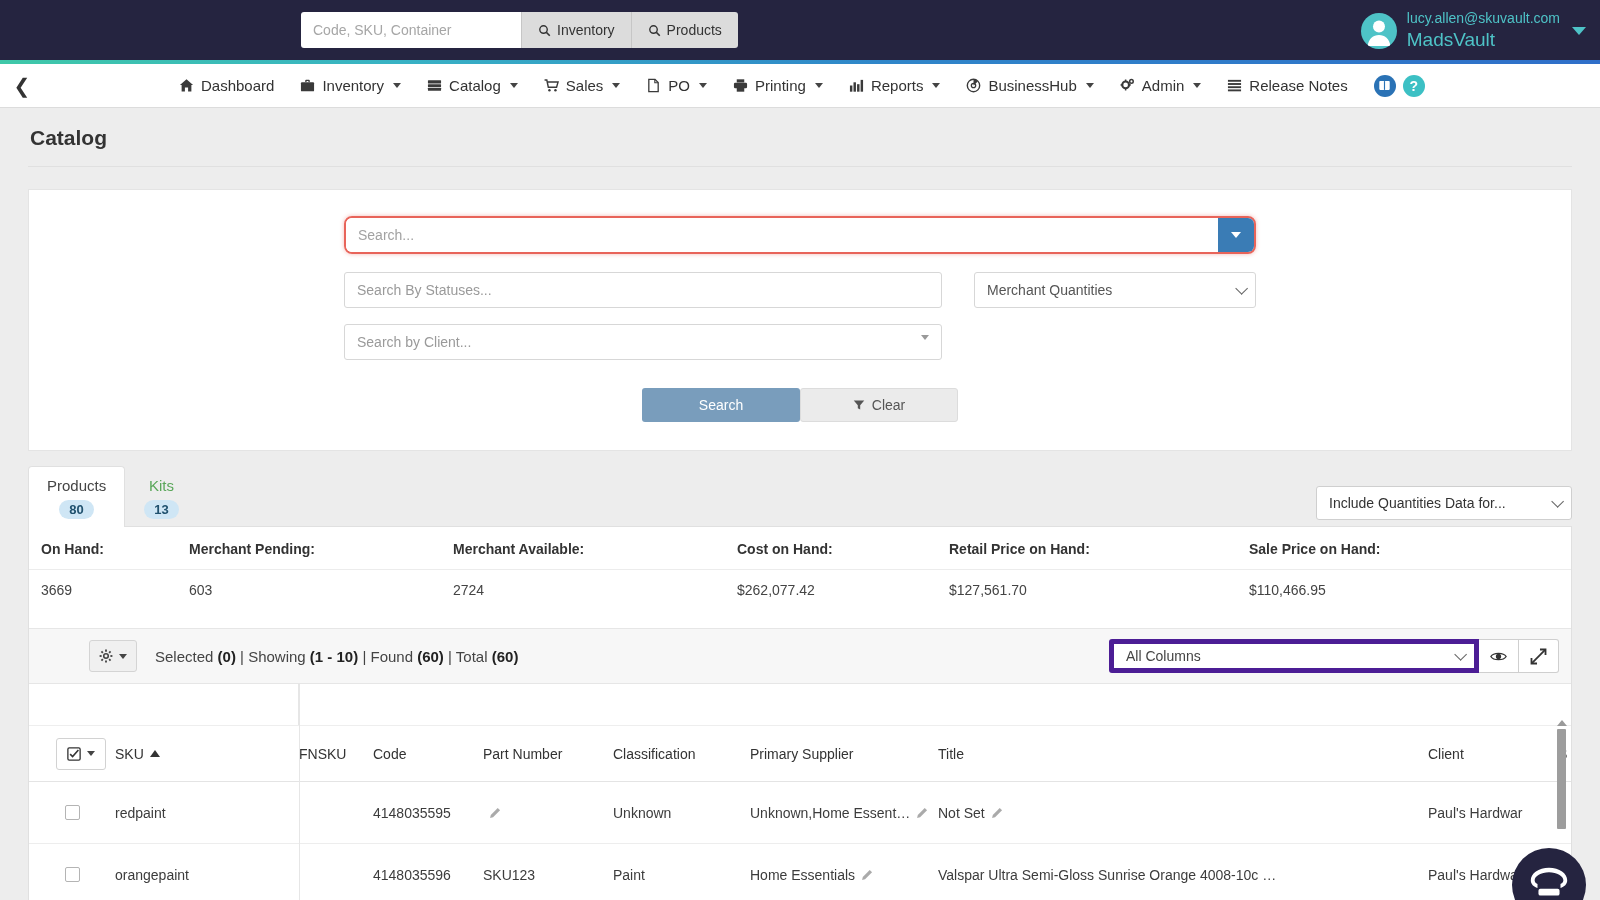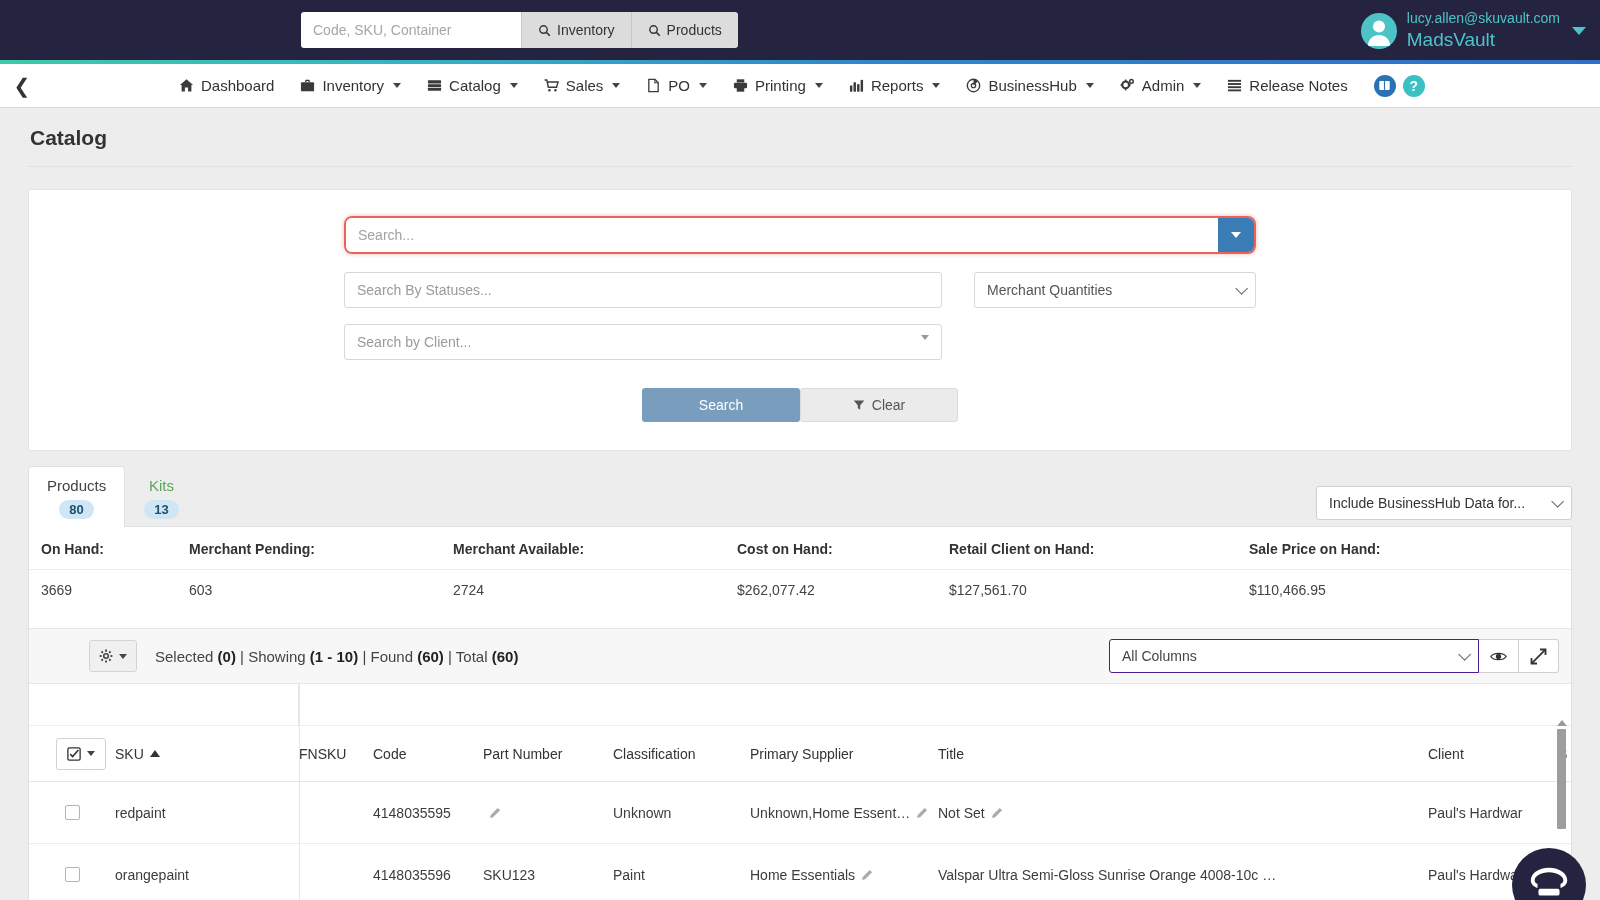--- a/index.html
+++ b/index.html
@@ -227,21 +227,21 @@
     border: 1px solid #d4d4d4; border-radius: 3px;
     display: flex; align-items: center; justify-content: center; gap: 4px;
     cursor: pointer;
   }
   .gear-btn svg { width: 14px; height: 14px; }
   .status-text { font-size: 15px; color: #444; }
   .status-text b { font-weight: bold; color: #222; }
   .tb-right { display: flex; align-items: center; }
   .cols-select {
     width: 370px; height: 34px; background: #fff;
-    border: 1px solid #4c1d95; border-radius: 3px 0 0 3px;
+    border: 5px solid #4c1d95; border-radius: 3px 0 0 3px;
     display: flex; align-items: center; padding: 0 12px;
     font-size: 14px; color: #444; position: relative; cursor: pointer;
   }
   .icon-btn {
     width: 40px; height: 34px; background: #fff;
     border: 1px solid #cfcfcf; border-left: none;
     display: flex; align-items: center; justify-content: center;
     cursor: pointer;
   }
   .icon-btn:last-child { border-radius: 0 3px 3px 0; }
@@ -520,33 +520,33 @@
       <div class="tab active">
         <span class="tab-label">Products</span>
         <span class="tab-badge">80</span>
       </div>
       <div class="tab kits">
         <span class="tab-label">Kits</span>
         <span class="tab-badge">13</span>
       </div>
     </div>
     <div class="bh-select">
-      <span>Include BusinessHub Data for...</span>
+      <span>Include Quantities Data for...</span>
       <span class="chev"></span>
     </div>
   </div>
 
   <div class="results">
 
     <div class="summary-head">
       <div class="c1">On Hand:</div>
       <div class="c2">Merchant Pending:</div>
       <div class="c3">Merchant Available:</div>
       <div class="c4">Cost on Hand:</div>
-      <div class="c5">Retail Client on Hand:</div>
+      <div class="c5">Retail Price on Hand:</div>
       <div class="c6">Sale Price on Hand:</div>
     </div>
     <div class="summary-vals">
       <div class="c1">3669</div>
       <div class="c2">603</div>
       <div class="c3">2724</div>
       <div class="c4">$262,077.42</div>
       <div class="c5">$127,561.70</div>
       <div class="c6">$110,466.95</div>
     </div>

